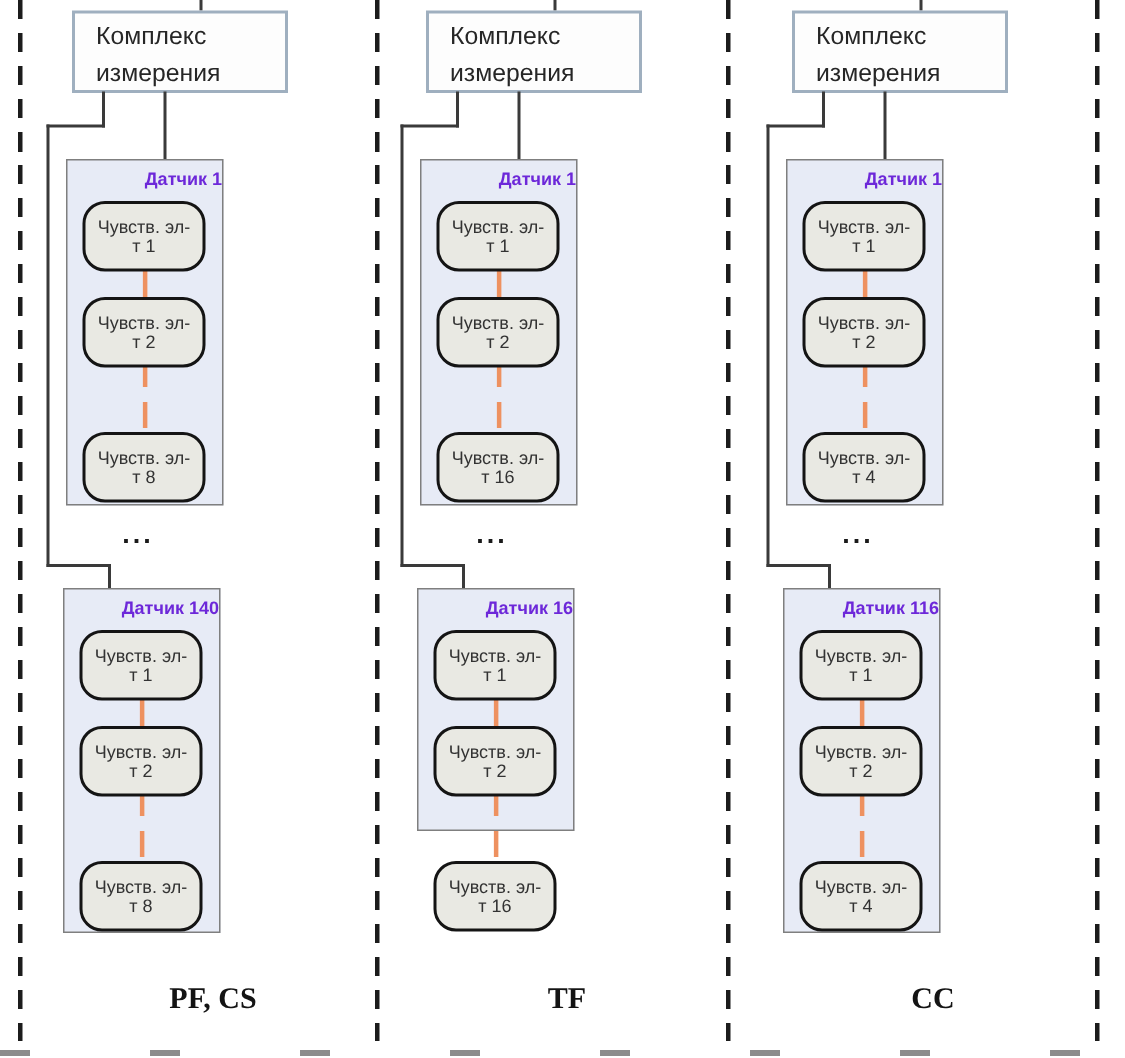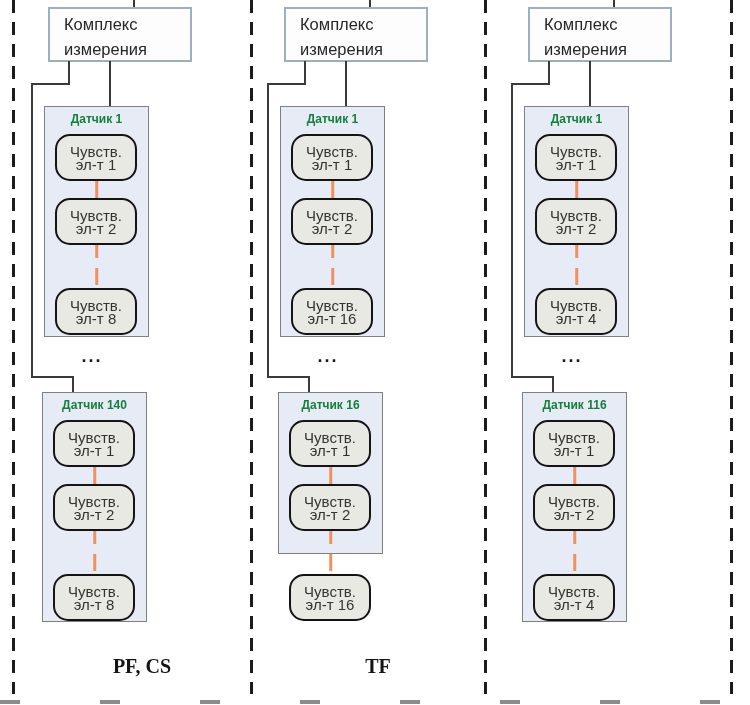--- a/index.html
+++ b/index.html
@@ -26,30 +26,30 @@
   }
   .cbox-label{
     padding:3px 4px 0 14px;font-size:16.5px;line-height:25px;color:#262626;
     width:120px;
   }
   .panel{
     position:absolute;width:105px;
     background:#e7ebf6;border:1.5px solid #7f7f7f;
   }
   .ptitle{
-    position:absolute;top:5px;left:0;width:100%;text-align:center;
-    font-weight:bold;font-size:12px;color:#15803d;
+    position:absolute;top:5px;left:0;width:100%;text-align:right;
+    font-weight:bold;font-size:12px;color:#6d28d9;
   }
   .el{
     position:absolute;left:10px;width:82px;height:47px;
     background:#e9e9e3;border:2.5px solid #141414;border-radius:15px;
     display:flex;align-items:center;justify-content:center;text-align:center;
     z-index:2;
   }
-  .el-label{display:block;max-width:66px;font-size:15px;line-height:13px;color:#333333;}
+  .el-label{display:block;max-width:66px;font-size:12px;line-height:13px;color:#333333;}
   .el1{top:27px}.el2{top:91px}.el3{top:181px}
   .oconn{position:absolute;left:50%;transform:translateX(-50%);width:3.5px;z-index:1;}
   .osolid{top:70px;height:24px;background:#ee9160;}
   .odash{
     top:134px;height:50px;
     background:repeating-linear-gradient(180deg,#ee9160 0 17px,transparent 17px 27px);
   }
   .dots{
     position:absolute;left:60px;top:348px;width:64px;height:22px;
     text-align:center;font-weight:bold;font-size:18px;letter-spacing:2px;
@@ -202,15 +202,16 @@
           <span class="el-label">Чувств. эл-т 1</span>
         </div>
       <div class="el el2">
           <span class="el-label">Чувств. эл-т 2</span>
         </div>
       <div class="el el3">
           <span class="el-label">Чувств. эл-т 4</span>
         </div>
     </div>
 
+    <div class="zlabel">CC</div>
   </div>
 
 </div>
 
 </body></html>

